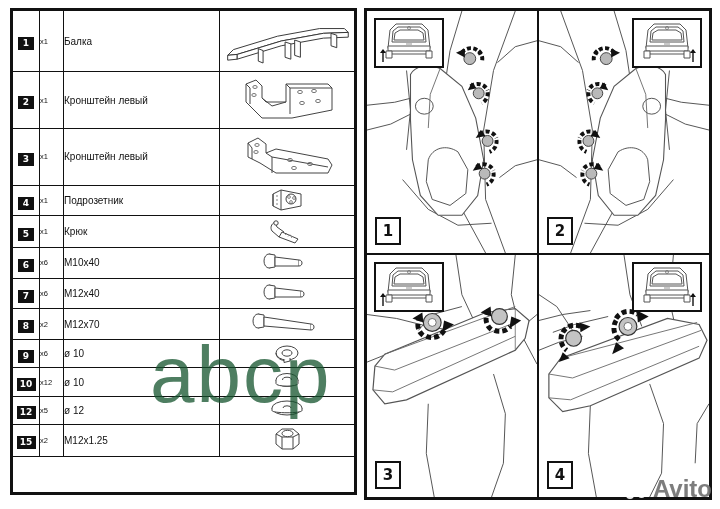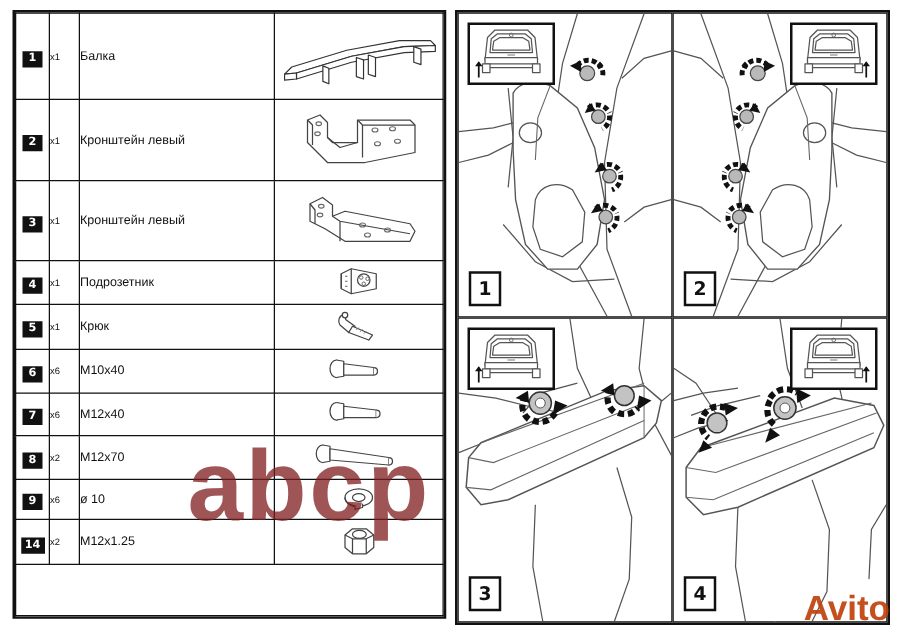--- a/index.html
+++ b/index.html
@@ -1,24 +1,24 @@
 <!DOCTYPE html>
 <html><head>
 <meta charset="utf-8">
 <style>
   html,body{margin:0;padding:0;background:#fff;}
   body{width:720px;height:509px;position:relative;overflow:hidden;
        font-family:"Liberation Sans","DejaVu Sans",sans-serif;color:#111;}
 
   
   .wm-abcp{position:absolute;left:150px;top:330px;width:340px;height:90px;
-           font-size:80px;font-weight:700;color:#7f1d1d;opacity:.75;
-           letter-spacing:2px;line-height:90px;z-index:60;pointer-events:none;margin-top:14px;}
+           font-size:80px;font-weight:400;color:#14532d;opacity:.75;
+           letter-spacing:2px;line-height:90px;z-index:60;pointer-events:none;}
   .wm-avito{position:absolute;right:8px;bottom:6px;z-index:60;pointer-events:none;
-            color:#c2410c;font-size:28px;font-weight:700;opacity:.92;
+            color:#737373;font-size:24px;font-weight:700;opacity:.92;
             display:flex;align-items:center;gap:3px;
             text-shadow:0 0 1px rgba(0,0,0,.12);}
   .wm-avito .dots{display:inline-block;width:26px;height:26px;position:relative;}
   .wm-avito .dots i{position:absolute;background:#fff;border-radius:50%;display:block;}
   .wm-avito .dots i:nth-child(1){width:11px;height:11px;left:0;top:2px;}
   .wm-avito .dots i:nth-child(2){width:8px;height:8px;left:13px;top:0px;}
   .wm-avito .dots i:nth-child(3){width:8px;height:8px;left:2px;top:15px;}
   .wm-avito .dots i:nth-child(4){width:9px;height:9px;left:13px;top:13px;}
 
   
@@ -250,28 +250,62 @@
                 <ellipse cx="17" cy="11" rx="11" ry="7"></ellipse>
                 <ellipse cx="17" cy="11" rx="5" ry="3.2"></ellipse>
                 <path d="M14 17.5 L14 20.5 L20 19 L20 16"></path>
                 <path d="M6 11 C6 15 10 18 14 18.5" fill="none"></path>
               </g>
             </svg>
           </div>
           </td>
       </tr>
 
-
-
+      <tr style="height:26px">
+        <td class="c-num wide">
+          <span class="badge">10</span></td>
+        <td class="c-qty">x12</td>
+        <td class="c-name">ø 10</td>
+        <td class="c-img">
+          <div class="imgcell">
+            <svg width="34" height="24" viewBox="0 0 34 24">
+              <g fill="#fff" stroke="#444" stroke-width="1">
+                <ellipse cx="17" cy="10" rx="11" ry="6.5"></ellipse>
+                <ellipse cx="17" cy="10" rx="4.5" ry="2.8"></ellipse>
+                <path d="M6 10 L6 13.5 C6 17 28 17 28 13.5 L28 10" fill="#fff"></path>
+              </g>
+            </svg>
+          </div>
+          </td>
+      </tr>
+
+
+      <tr style="height:26px">
+        <td class="c-num wide">
+          <span class="badge">12</span></td>
+        <td class="c-qty">x5</td>
+        <td class="c-name">ø 12</td>
+        <td class="c-img">
+          <div class="imgcell">
+            <svg width="44" height="24" viewBox="0 0 44 24">
+              <g fill="#fff" stroke="#444" stroke-width="1">
+                <ellipse cx="22" cy="10" rx="15" ry="7"></ellipse>
+                <ellipse cx="22" cy="10" rx="4" ry="2.2"></ellipse>
+                <path d="M7 10 L7 12.5 C7 15.5 37 15.5 37 12.5 L37 10" fill="#fff"></path>
+              </g>
+            </svg>
+          </div>
+          </td>
+      </tr>
 
 
 
       <tr style="height:28px">
         <td class="c-num wide">
-          <span class="badge">14</span></td>
+          <span class="badge">15</span></td>
         <td class="c-qty">x2</td>
         <td class="c-name">M12x1.25</td>
         <td class="c-img">
           <div class="imgcell">
             <svg width="38" height="28" viewBox="0 0 38 28">
               <g fill="#fff" stroke="#444" stroke-width="1" stroke-linejoin="round">
                 <path d="M8 8 L14 3 L25 3 L31 8 L31 18 L25 23 L14 23 L8 18 Z"></path>
                 <path d="M8 8 L14 11 L25 11 L31 8" fill="none"></path>
                 <path d="M14 11 L14 23 M25 11 L25 23" fill="none"></path>
                 <ellipse cx="19.5" cy="7.5" rx="5.5" ry="3.2"></ellipse>

